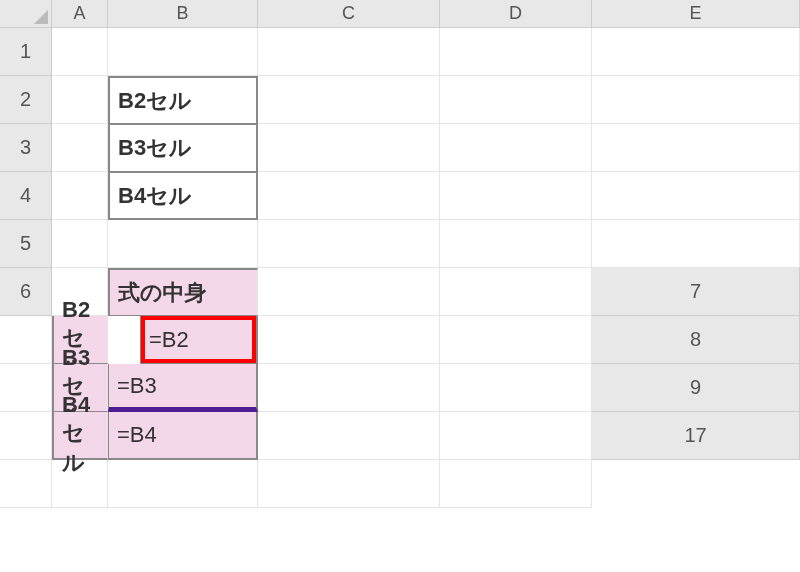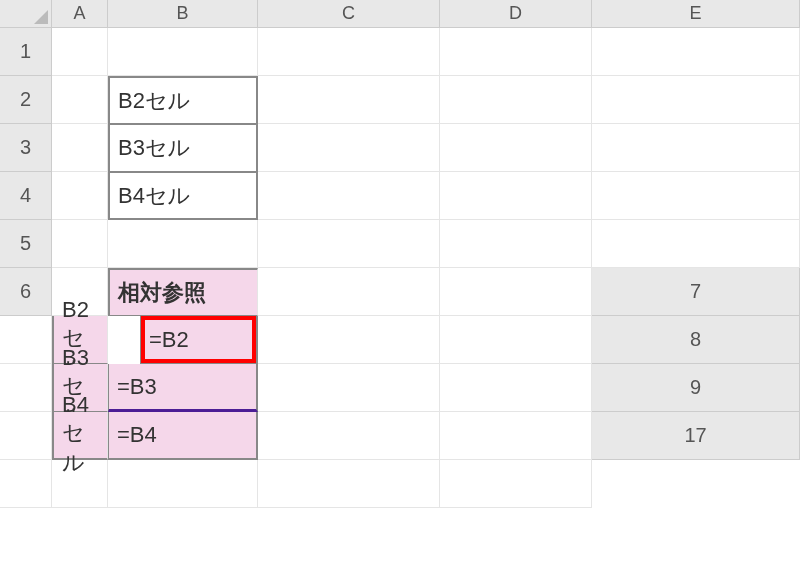--- a/index.html
+++ b/index.html
@@ -56,21 +56,21 @@
     .cell {
       border-right: 1px solid #e5e5e5;
       border-bottom: 1px solid #e5e5e5;
       display: flex;
       align-items: center;
       padding: 0 8px;
       font-size: 22px;
     }
     .bordered-top { border-top: 2px solid #888; }
     .bordered-bot { border-bottom: 2px solid #888; }
-    .bordered-left { border-left: 2px solid #888; }
+    .bordered-left { border-left: 2px solid #888; font-weight: bold; }
     .bordered-right { border-right: 2px solid #888; }
 
     .pink { background: #f5d7ea; }
     .bold { font-weight: bold; }
     .redbox {
       box-shadow: inset 0 0 0 4px #f00;
       margin-left: 32px;
     }
   </style>
 </head>
@@ -115,35 +115,35 @@
 
   <div class="rowhdr">5</div>
   <div class="cell"></div>
   <div class="cell"></div>
   <div class="cell"></div>
   <div class="cell"></div>
   <div class="cell"></div>
 
   <div class="rowhdr">6</div>
   <div class="cell"></div>
-  <div class="cell pink bold bordered-top bordered-left" style="border-bottom:1px solid #888">相対参照</div>
+  <div class="cell pink bold bordered-top bordered-left" style="border-bottom:1px solid #888">式の中身</div>
   <div class="cell"></div>
   <div class="cell"></div>
 
   <div class="rowhdr">7</div>
   <div class="cell"></div>
   <div class="cell pink bordered-left" style="border-bottom:1px solid #888">B2セル</div>
   <div class="cell pink bordered-right redbox" style="border-bottom:1px solid #888;border-left:1px solid #888">=B2</div>
   <div class="cell"></div>
   <div class="cell"></div>
 
   <div class="rowhdr">8</div>
   <div class="cell"></div>
   <div class="cell pink bordered-left" style="border-bottom:1px solid #888">B3セル</div>
-  <div class="cell pink bordered-right" style="border-bottom:3px solid #4c1d95;border-left:1px solid #888">=B3</div>
+  <div class="cell pink bordered-right" style="border-bottom:5px solid #4c1d95;border-left:1px solid #888">=B3</div>
   <div class="cell"></div>
   <div class="cell"></div>
 
   <div class="rowhdr">9</div>
   <div class="cell"></div>
   <div class="cell pink bordered-left bordered-bot">B4セル</div>
   <div class="cell pink bordered-right bordered-bot" style="border-left:1px solid #888">=B4</div>
   <div class="cell"></div>
   <div class="cell"></div>
 

